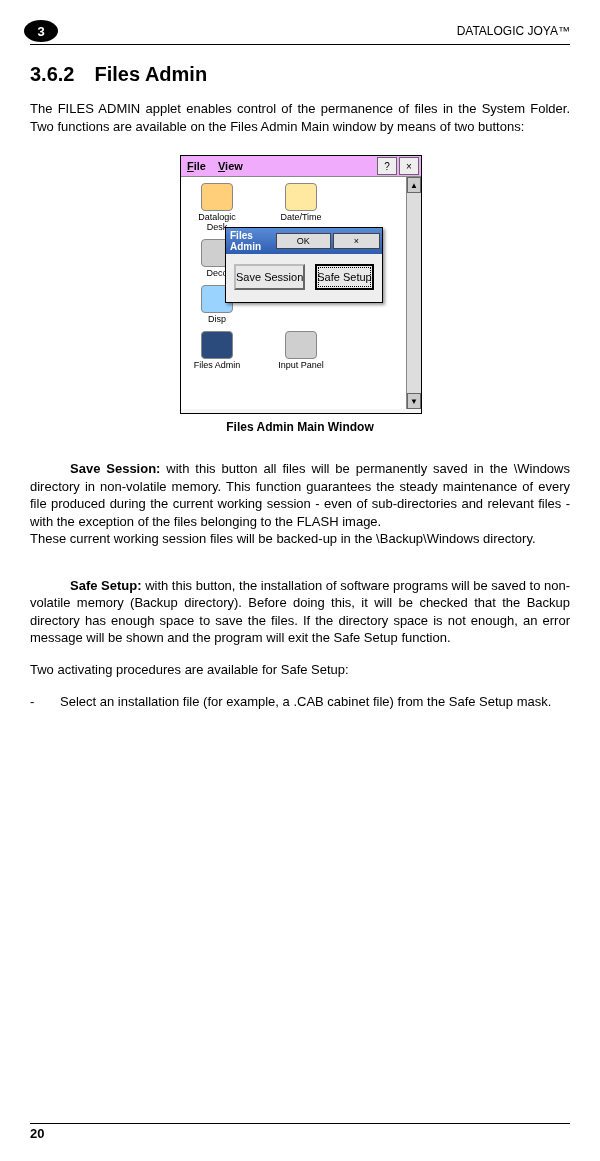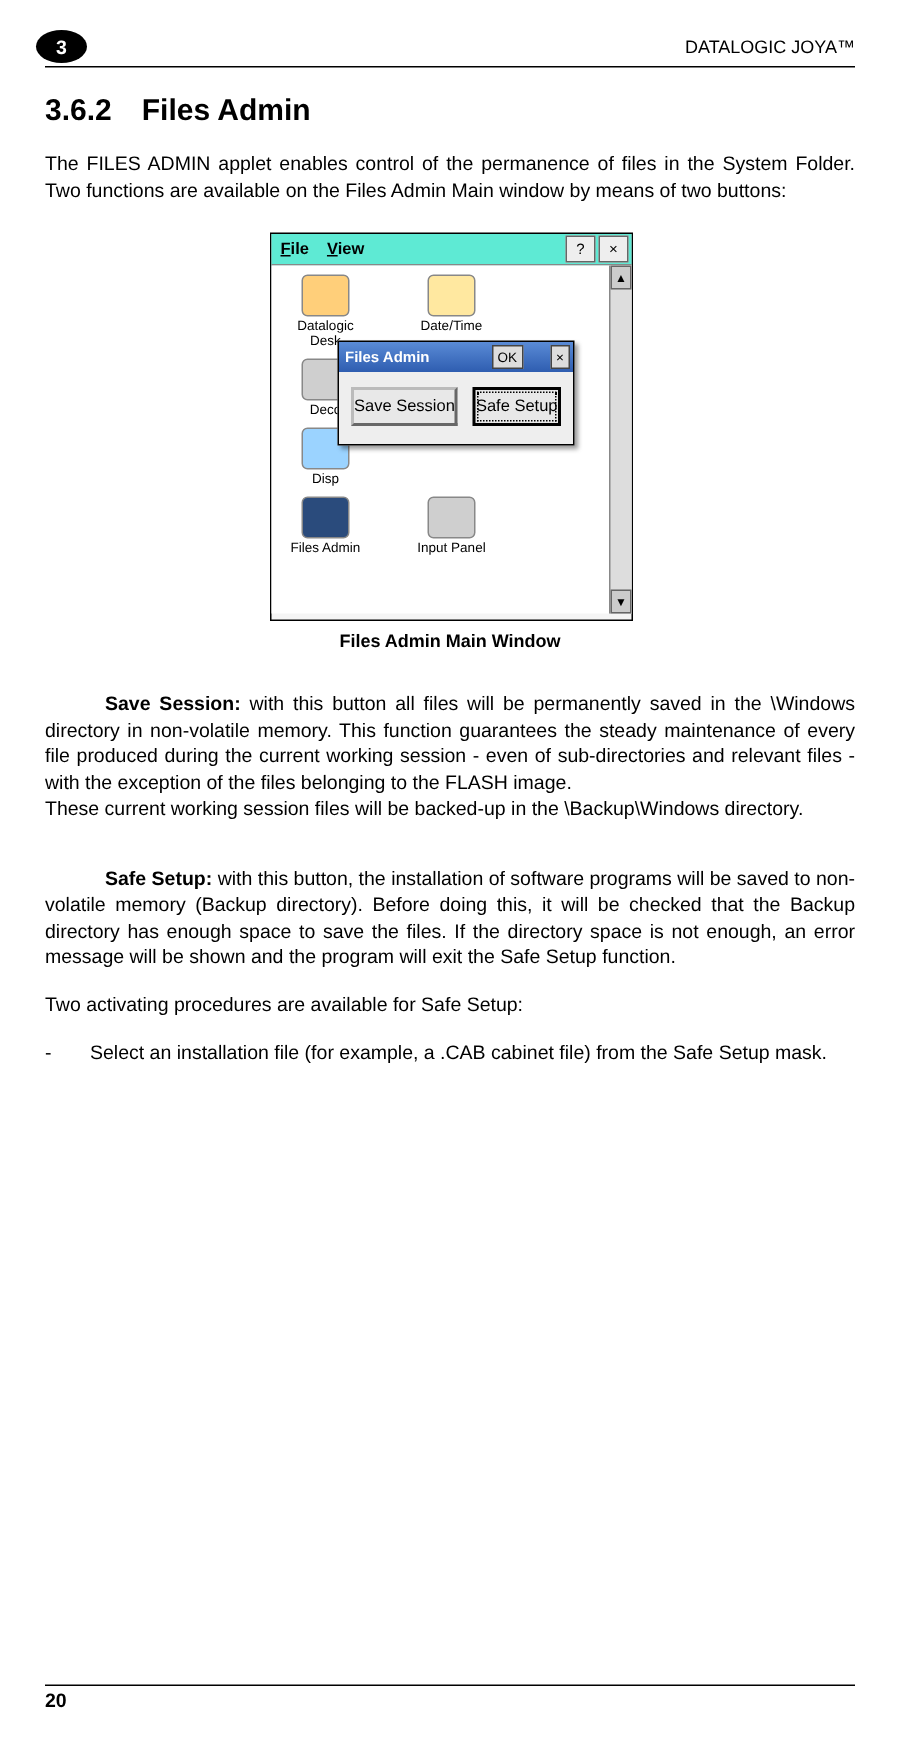--- a/index.html
+++ b/index.html
@@ -72,21 +72,21 @@
   
   .shot {
     border: 1px solid #000;
     background: #f5f5f5;
     width: 240px;
     padding-bottom: 4px;
   }
   .menubar {
     display: flex;
     align-items: center;
-    background: #5eead4;
+    background: #f0abfc;
     border-bottom: 1px solid #888;
     height: 20px;
     font-size: 11px;
   }
   .menubar .menu {
     padding: 0 6px;
     font-weight: bold;
   }
   .menubar .menu .ul { text-decoration: underline; }
   .menubar .spacer { flex: 1; }
@@ -167,22 +167,22 @@
     display: flex;
     align-items: center;
     padding: 2px 2px 2px 4px;
   }
   .titlebar .tbtitle { flex: 1; font-weight: bold; }
   .tb-btn {
     background: #ddd;
     color: #000;
     border: 1px solid #444;
     font-size: 9px;
-    padding: 0 3px;
-    margin-left: 18px;
+    padding: 0 20px;
+    margin-left: 2px;
     height: 14px;
     display: flex;
     align-items: center;
   }
   .dlg-body {
     padding: 10px 8px 12px 8px;
     display: flex;
     flex-direction: row;
     gap: 10px;
   }

